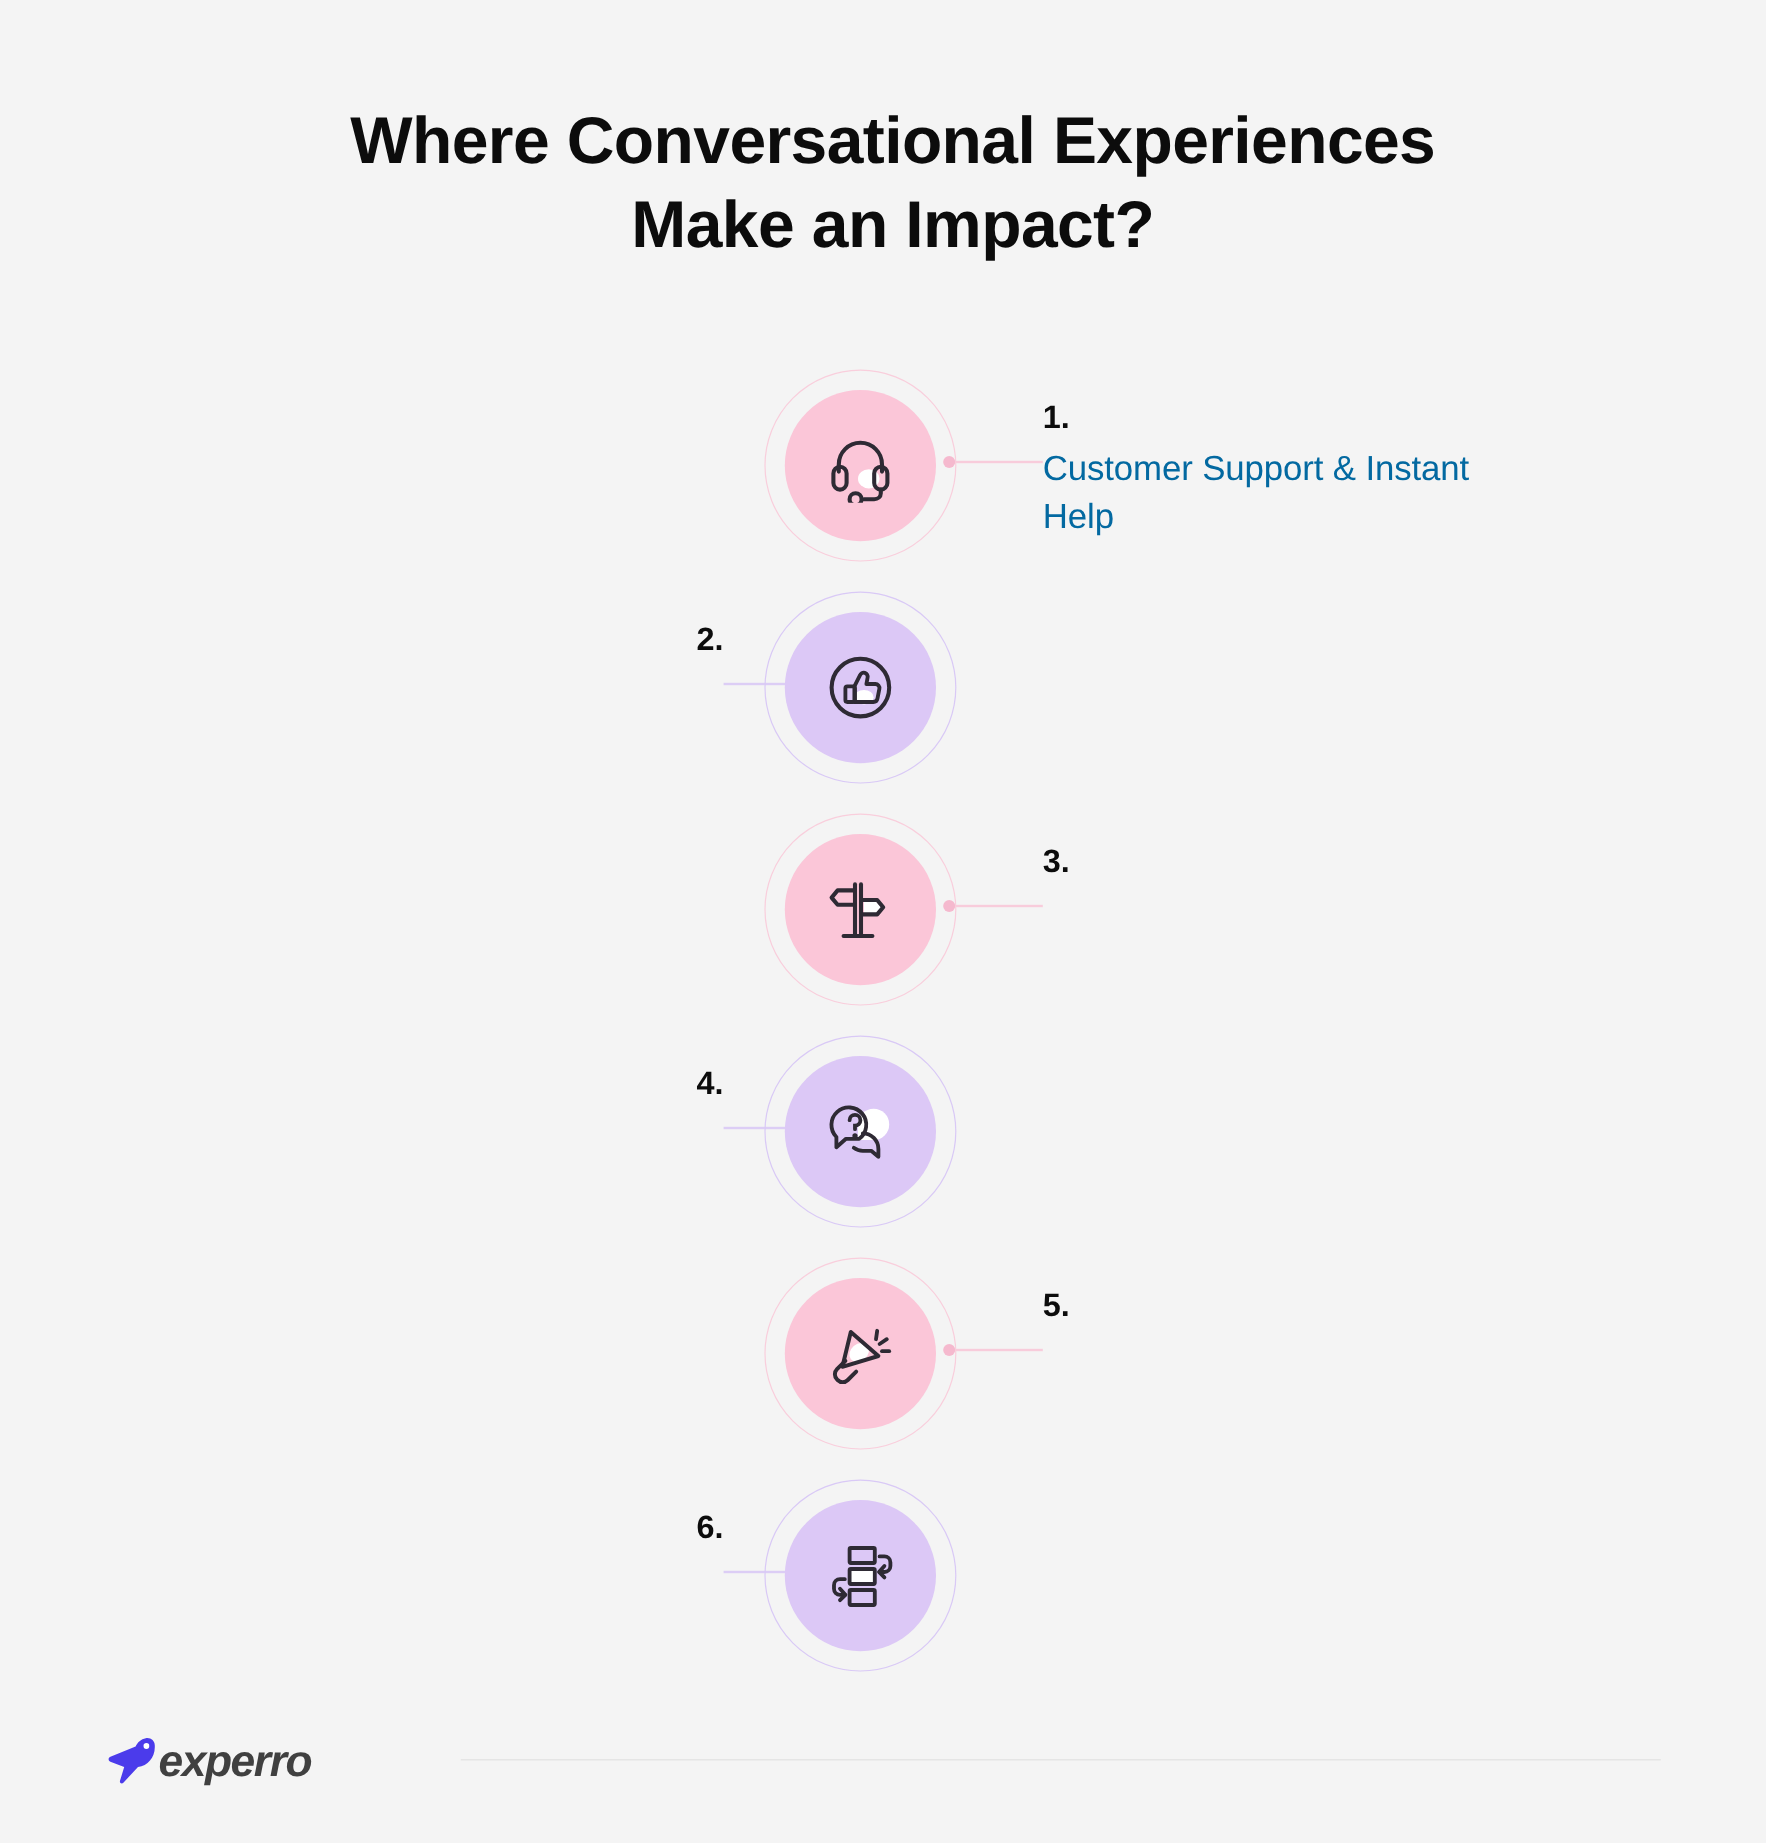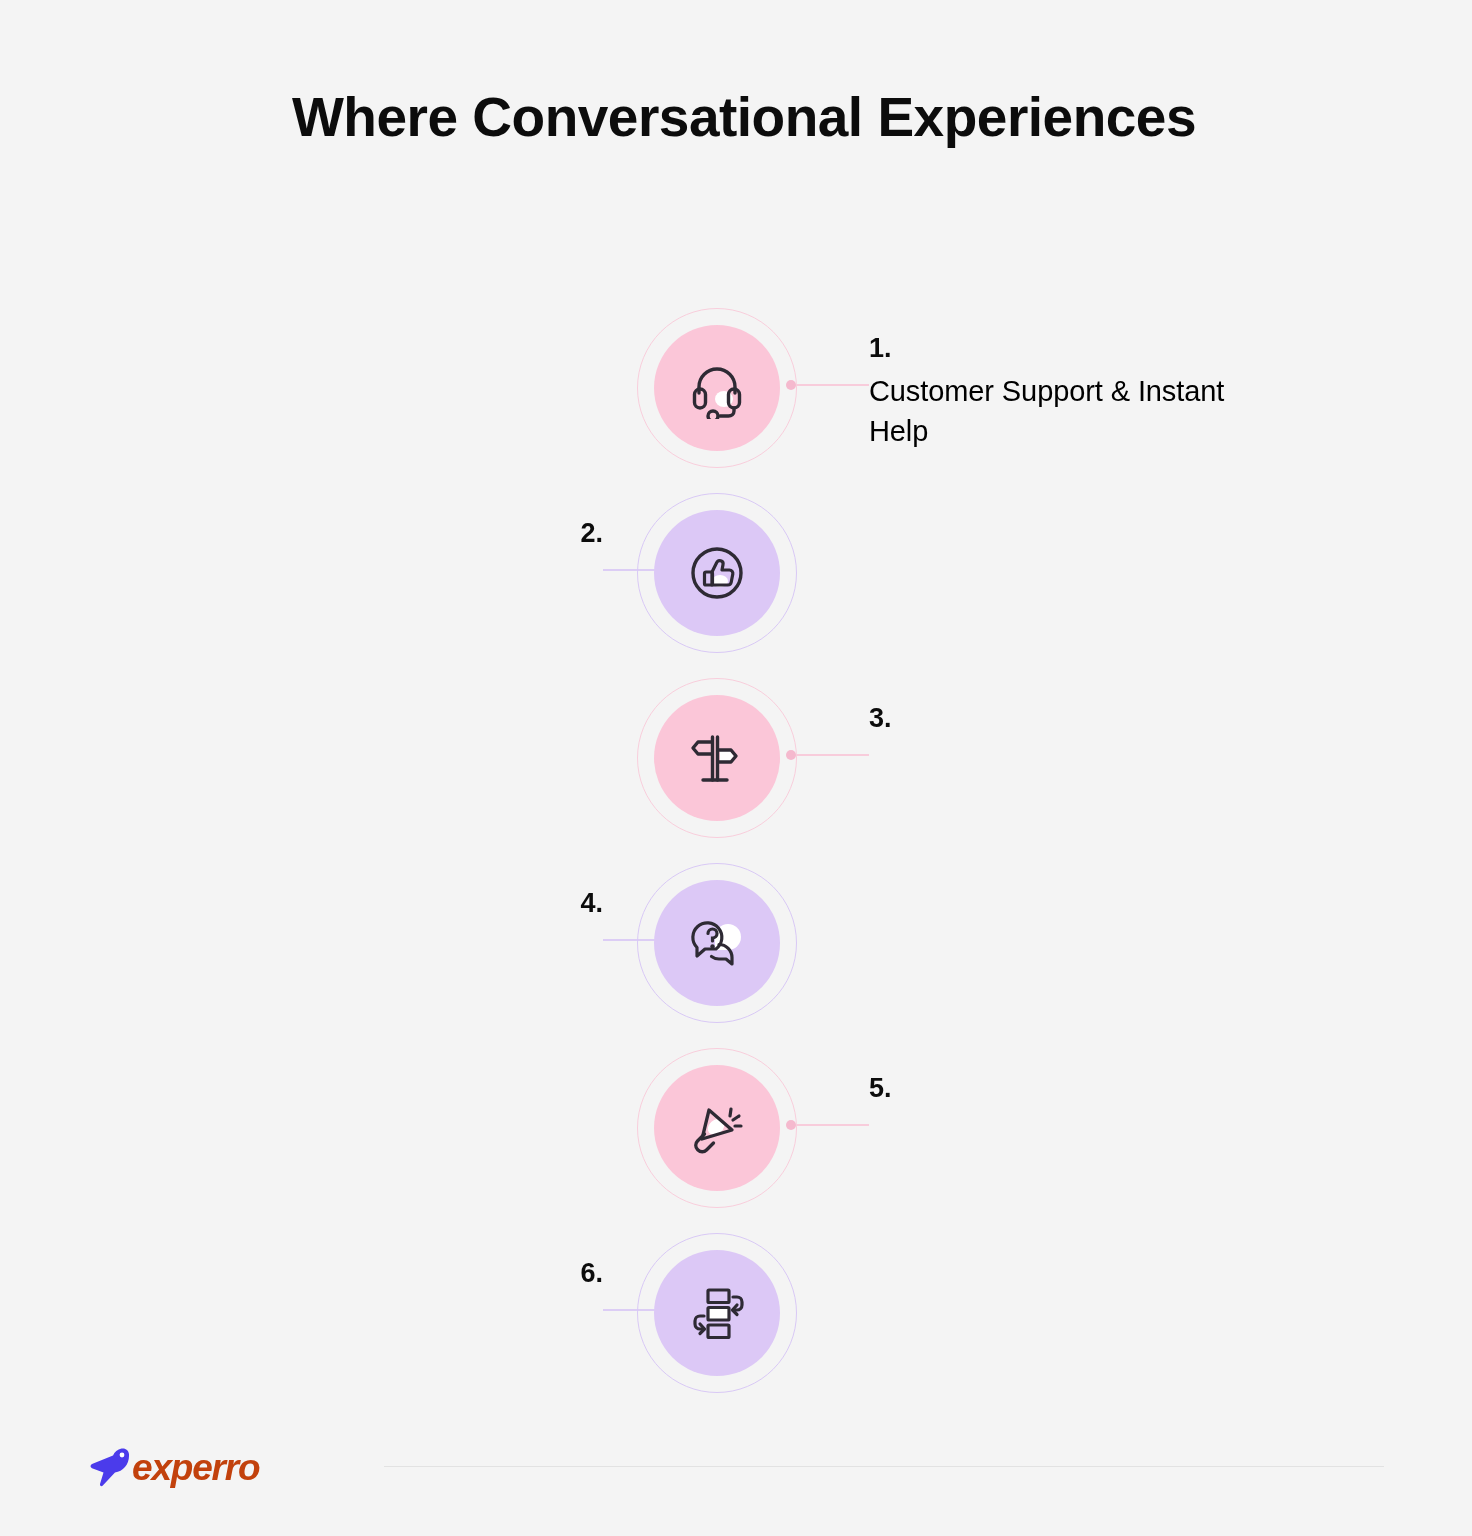--- a/index.html
+++ b/index.html
@@ -122,21 +122,21 @@
   .num {
     font-size: 27px;
     font-weight: 700;
     color: #0C0C0C;
     line-height: 1.35;
     margin-bottom: 6px;
   }
   .label {
     font-size: 29px;
     font-weight: 400;
-    color: #000000;
+    color: #0369a1;
     line-height: 1.36;
     letter-spacing: -0.1px;
   }
 
   
   .footer {
     position: absolute;
     left: 88px;
     bottom: 46px;
     width: 1296px;
@@ -150,38 +150,39 @@
     align-items: center;
     gap: 2px;
     height: 46px;
   }
   .logo-mark { display: block; }
   .logo-text {
     font-size: 37px;
     font-weight: 700;
     font-style: italic;
     letter-spacing: -1.2px;
-    color: #c2410c;
+    color: #404040;
     line-height: 1;
     margin-left: -2px;
   }
   .footer-rule {
     position: absolute;
     right: 0;
     top: 22px;
     width: 1000px;
     height: 1px;
     background: #E2E2E2;
   }
 </style>
 </head>
 <body>
 
 <div class="title-block">
   <div class="title-line">Where Conversational Experiences</div>
+  <div class="title-line">Make an Impact?</div>
 </div>
 
 <div class="rows">
 
   <div class="row theme-pink">
     <div class="connector conn-right">
       <div class="line"></div>
       <div class="dot"></div>
     </div>
     <div class="circle-wrap">

